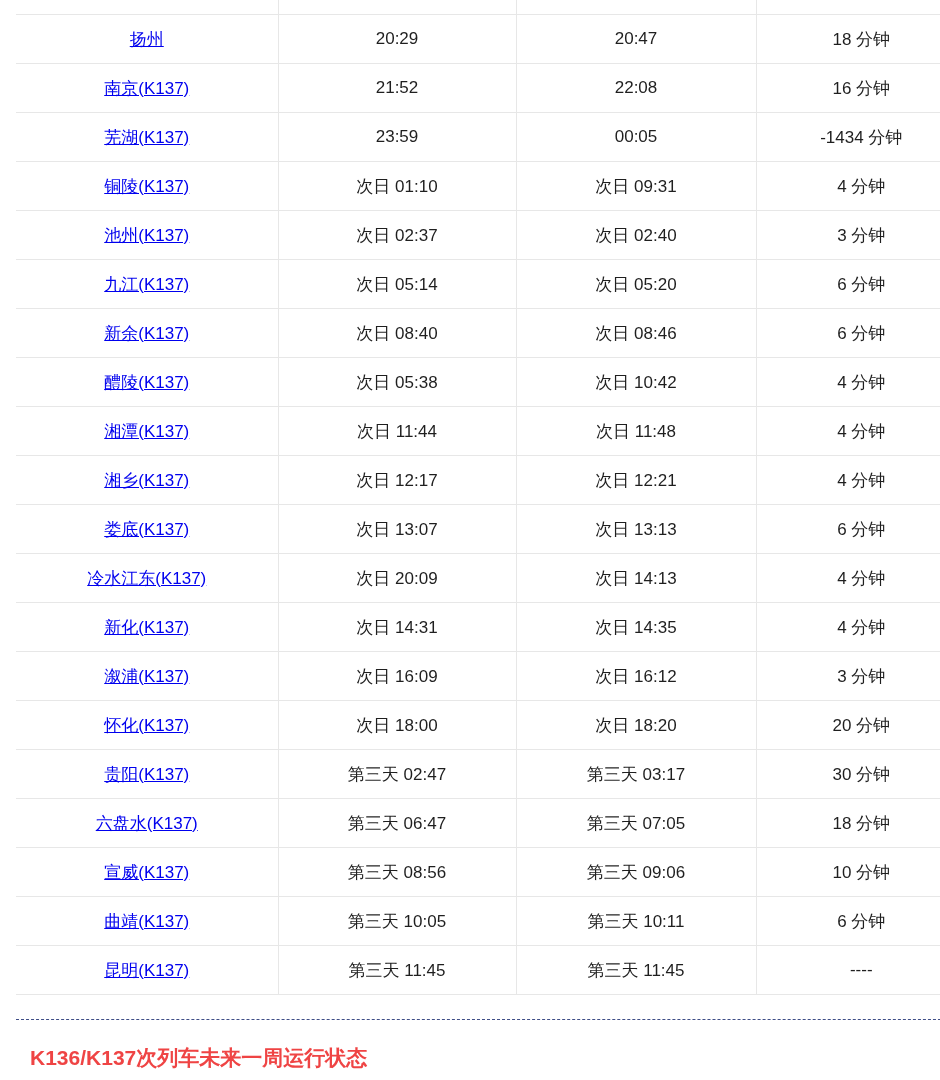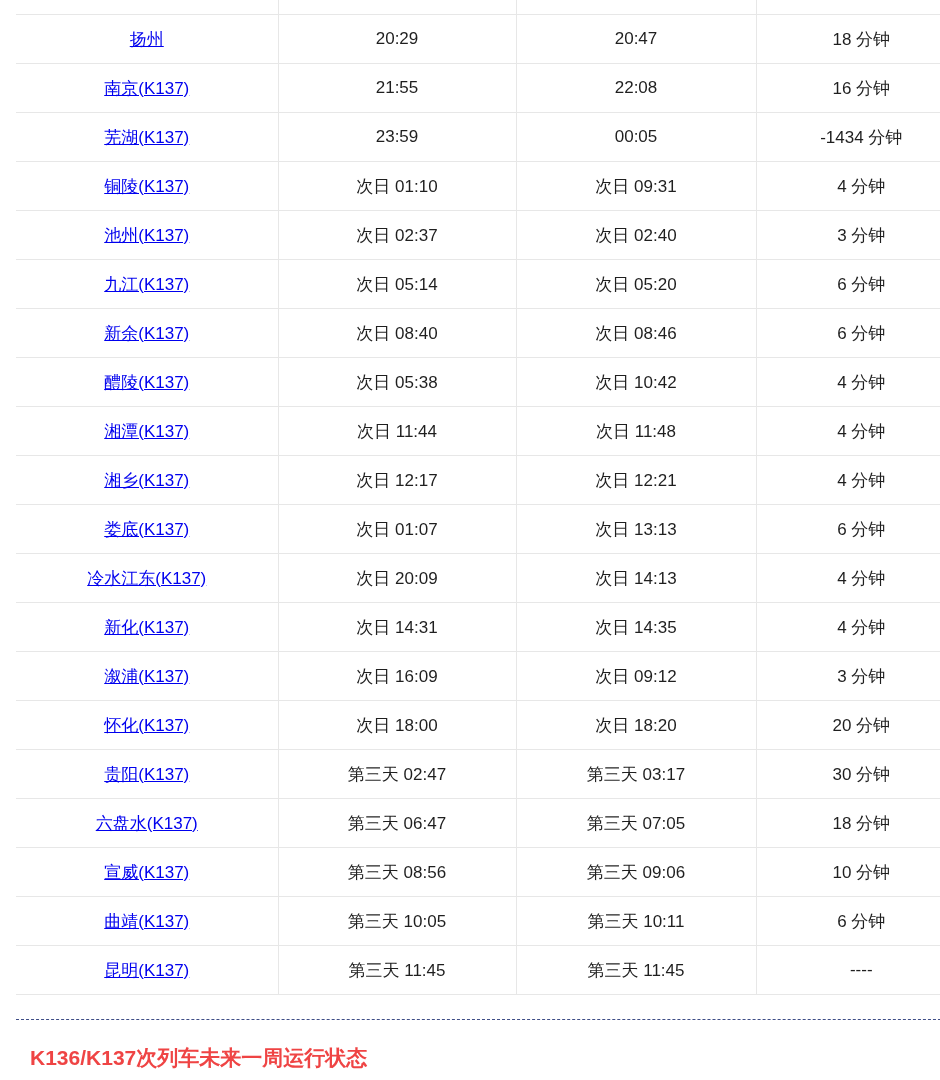--- a/index.html
+++ b/index.html
@@ -79,21 +79,21 @@
       </tr>
 
       <tr>
         <td><a class="station-link" href="#">扬州</a></td>
         <td>20:29</td>
         <td>20:47</td>
         <td>18 分钟</td>
       </tr>
       <tr>
         <td><a class="station-link" href="#">南京(K137)</a></td>
-        <td>21:55</td>
+        <td>21:52</td>
         <td>22:08</td>
         <td>16 分钟</td>
       </tr>
       <tr>
         <td><a class="station-link" href="#">芜湖(K137)</a></td>
         <td>23:59</td>
         <td>00:05</td>
         <td>-1434 分钟</td>
       </tr>
       <tr>
@@ -133,40 +133,40 @@
         <td>4 分钟</td>
       </tr>
       <tr>
         <td><a class="station-link" href="#">湘乡(K137)</a></td>
         <td>次日 12:17</td>
         <td>次日 12:21</td>
         <td>4 分钟</td>
       </tr>
       <tr>
         <td><a class="station-link" href="#">娄底(K137)</a></td>
-        <td>次日 01:07</td>
+        <td>次日 13:07</td>
         <td>次日 13:13</td>
         <td>6 分钟</td>
       </tr>
       <tr>
         <td><a class="station-link" href="#">冷水江东(K137)</a></td>
         <td>次日 20:09</td>
         <td>次日 14:13</td>
         <td>4 分钟</td>
       </tr>
       <tr>
         <td><a class="station-link" href="#">新化(K137)</a></td>
         <td>次日 14:31</td>
         <td>次日 14:35</td>
         <td>4 分钟</td>
       </tr>
       <tr>
         <td><a class="station-link" href="#">溆浦(K137)</a></td>
         <td>次日 16:09</td>
-        <td>次日 09:12</td>
+        <td>次日 16:12</td>
         <td>3 分钟</td>
       </tr>
       <tr>
         <td><a class="station-link" href="#">怀化(K137)</a></td>
         <td>次日 18:00</td>
         <td>次日 18:20</td>
         <td>20 分钟</td>
       </tr>
       <tr>
         <td><a class="station-link" href="#">贵阳(K137)</a></td>

